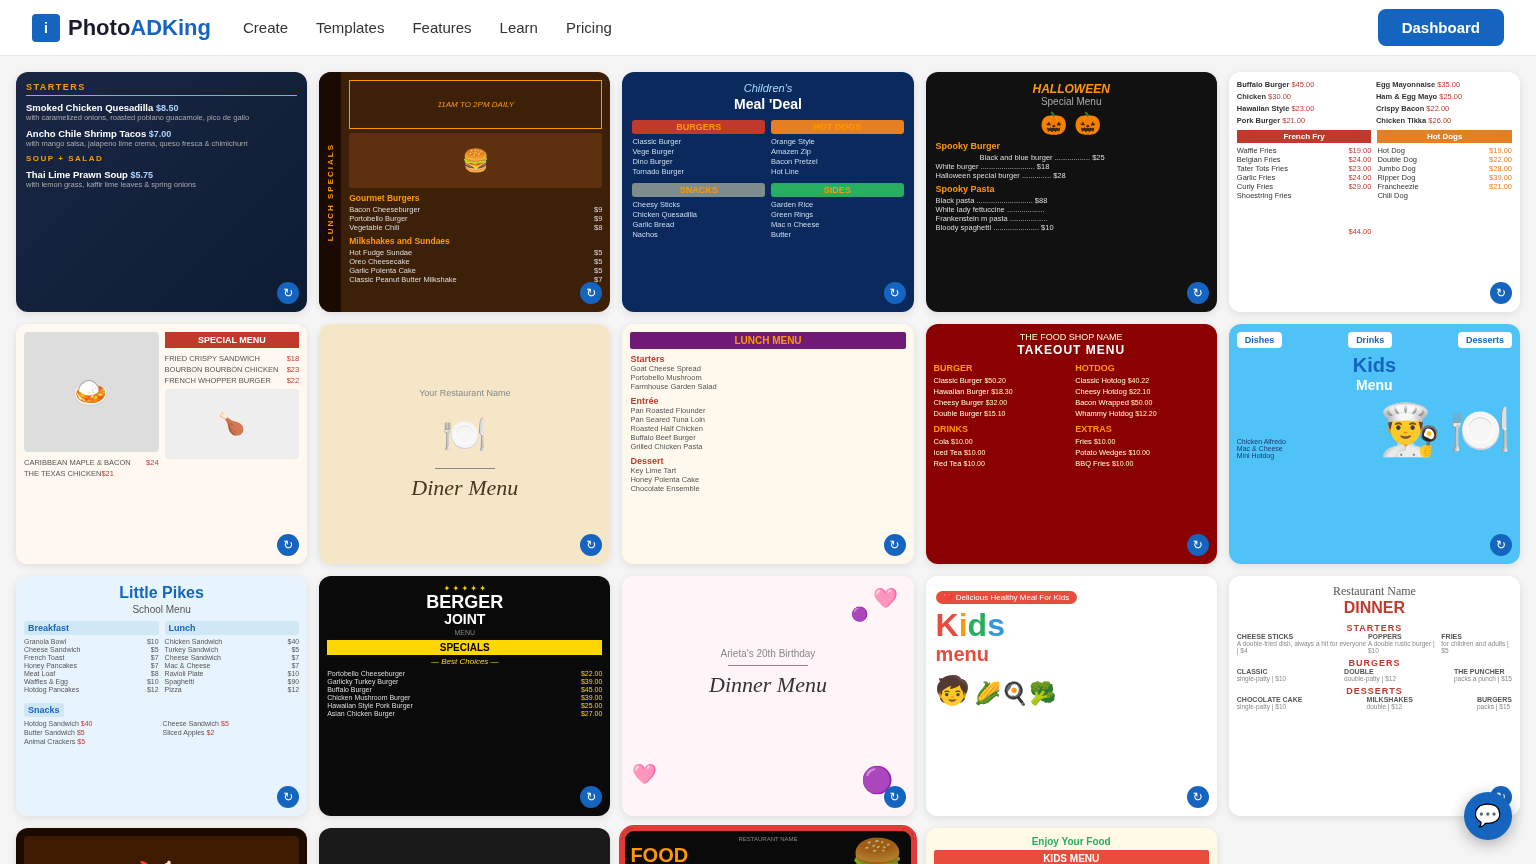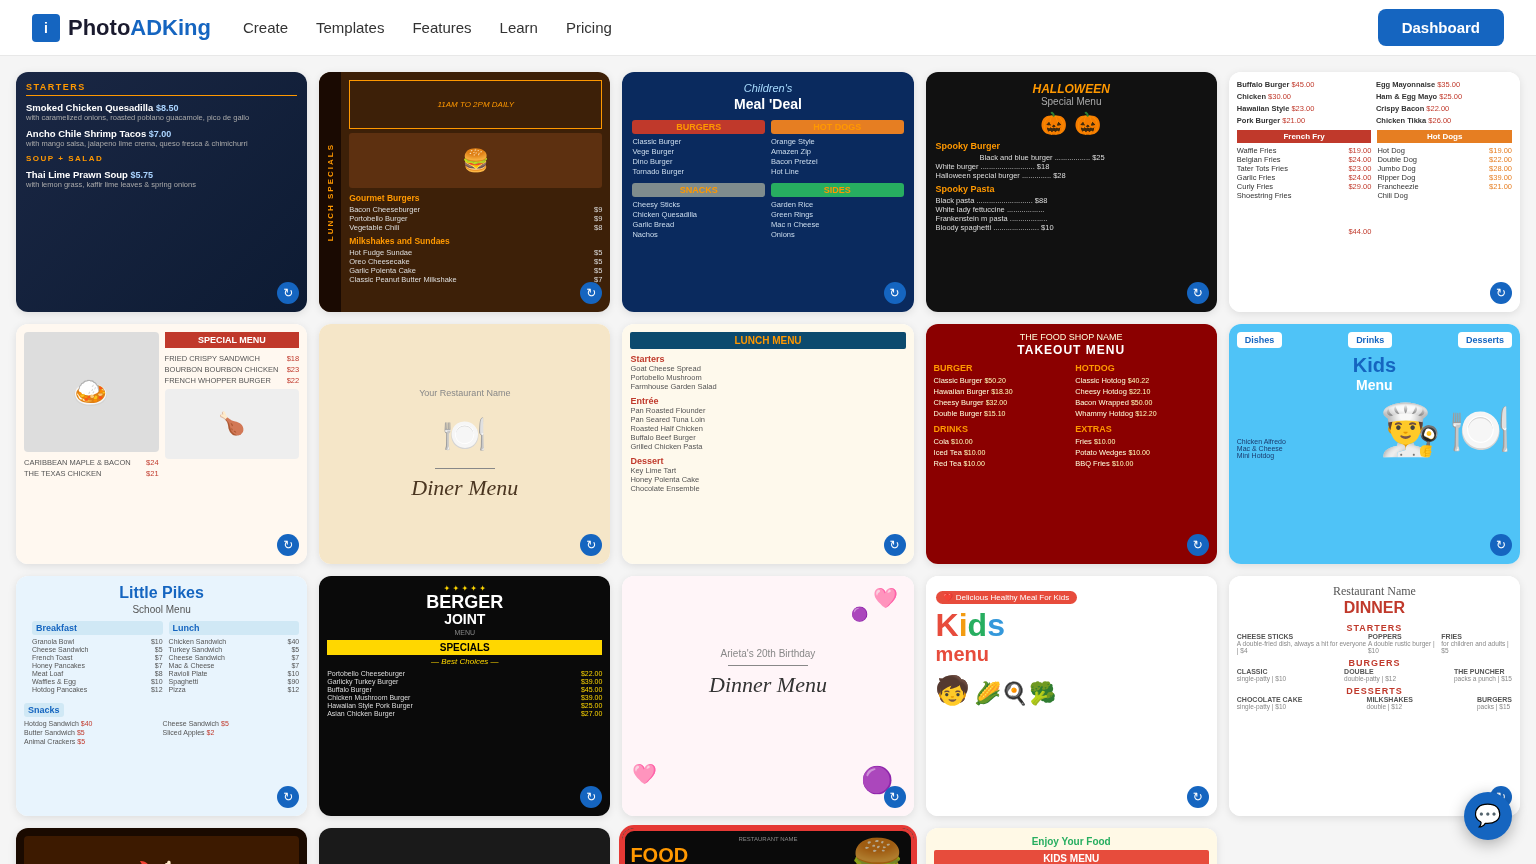--- a/index.html
+++ b/index.html
@@ -184,21 +184,21 @@
     .c10 .big-title { font-size: 12px; font-weight: 900; text-align: center; color: white; margin-bottom: 6px; letter-spacing: 1px; }
     .c10 .cols { display: grid; grid-template-columns: 1fr 1fr; gap: 8px; }
     .c10 .col-hd { font-size: 9px; font-weight: 700; color: #ff9800; margin-bottom: 3px; }
     .c10 .mitem { font-size: 7.5px; color: #ffd; margin-bottom: 2px; }
     .c10 .price { font-size: 7px; color: #ffb; }
 
     
     .c12 { background: #e8f4fd; color: #333; padding: 8px; }
     .c12 .lp-title { font-size: 16px; font-weight: 900; color: #1565c0; text-align: center; margin-bottom: 2px; }
     .c12 .school { font-size: 10px; color: #555; text-align: center; margin-bottom: 6px; }
-    .c12 .cols { display: grid; grid-template-columns: 1fr 1fr; gap: 6px; margin-left: 8px; }
+    .c12 .cols { display: grid; grid-template-columns: 1fr 1fr; gap: 6px; }
     .c12 .col-hd { font-size: 9px; font-weight: 700; color: #1565c0; background: #d0e8f5; padding: 2px 4px; border-radius: 3px; margin-bottom: 3px; }
     .c12 .mitem { font-size: 7px; display: flex; justify-content: space-between; margin-bottom: 1px; color: #555; }
 
     
     .c13 { background: #0a0a0a; color: white; padding: 8px; }
 
     
     .c14 { background: #fff5f8; color: #333; padding: 12px; }
 
     
@@ -341,21 +341,21 @@
           <div class="mitem">Cheesy Sticks</div>
           <div class="mitem">Chicken Quesadilla</div>
           <div class="mitem">Garlic Bread</div>
           <div class="mitem">Nachos</div>
         </div>
         <div>
           <div class="sec-title sides">SIDES</div>
           <div class="mitem">Garden Rice</div>
           <div class="mitem">Green Rings</div>
           <div class="mitem">Mac n Cheese</div>
-          <div class="mitem">Onions</div>
+          <div class="mitem">Butter</div>
         </div>
       </div>
     </div>
     <div class="blue-indicator"></div>
   </div>
 
   <div class="card card-wrapper">
     <div class="menu-card c4">
       <div style="font-size:12px;font-weight:900;color:#ff9800;text-align:center;text-transform:uppercase;font-style:italic;">HALLOWEEN</div>
       <div style="font-size:10px;color:#aaa;text-align:center;margin-bottom:4px;">Special Menu</div>
@@ -448,21 +448,21 @@
   <div class="card card-wrapper">
     <div class="menu-card" style="background:#fff8f0;padding:8px;">
       <div style="display:flex;gap:6px;height:100%;">
         <div style="flex:1;">
           <div style="height:120px;background:#ddd;border-radius:4px;display:flex;align-items:center;justify-content:center;font-size:30px;margin-bottom:6px;">🍛</div>
           <div style="font-size:7.5px;color:#555;">
             <div style="display:flex;justify-content:space-between;margin-bottom:2px;">
                 <span>CARIBBEAN MAPLE &amp; BACON</span>
                 <span style="color:#c0392b;">$24</span>
               </div>
-            <div style="display:flex;justify-content:space-between;margin-bottom:2px;">
+            <div style="display:flex;margin-bottom:2px;">
                 <span>THE TEXAS CHICKEN</span>
                 <span style="color:#c0392b;">$21</span>
               </div>
           </div>
         </div>
         <div style="flex:1;">
           <div style="background:#c0392b;color:white;font-size:9px;font-weight:700;padding:3px 6px;text-align:center;margin-bottom:6px;">SPECIAL MENU</div>
           <div style="font-size:7.5px;color:#555;">
             <div style="display:flex;justify-content:space-between;margin-bottom:2px;">
                 <span>FRIED CRISPY SANDWICH</span>
@@ -489,21 +489,21 @@
       <div class="rest-name">Your Restaurant Name</div>
       <div class="cloche">🍽️</div>
       <div class="divider"></div>
       <div class="diner-title">Diner Menu</div>
     </div>
     <div class="blue-indicator"></div>
   </div>
 
   <div class="card card-wrapper">
     <div class="menu-card c9">
-      <div style="background:#0c4a6e;color:#ff9800;font-size:10px;font-weight:700;text-align:center;padding:3px;margin-bottom:5px;border-radius:2px;">LUNCH MENU</div>
+      <div style="background:#701a75;color:#ff9800;font-size:10px;font-weight:700;text-align:center;padding:3px;margin-bottom:5px;border-radius:2px;">LUNCH MENU</div>
       <div style="margin-bottom:5px;">
         <div style="font-size:9px;font-weight:700;color:#c0392b;">Starters</div>
         <div style="font-size:7.5px;color:#555;">Goat Cheese Spread</div>
         <div style="font-size:7.5px;color:#555;">Portobello Mushroom</div>
         <div style="font-size:7.5px;color:#555;">Farmhouse Garden Salad</div>
       </div>
       <div style="margin-bottom:5px;">
         <div style="font-size:9px;font-weight:700;color:#c0392b;">Entrée</div>
         <div style="font-size:7.5px;color:#555;">Pan Roasted Flounder</div>
         <div style="font-size:7.5px;color:#555;">Pan Seared Tuna Loin</div>

